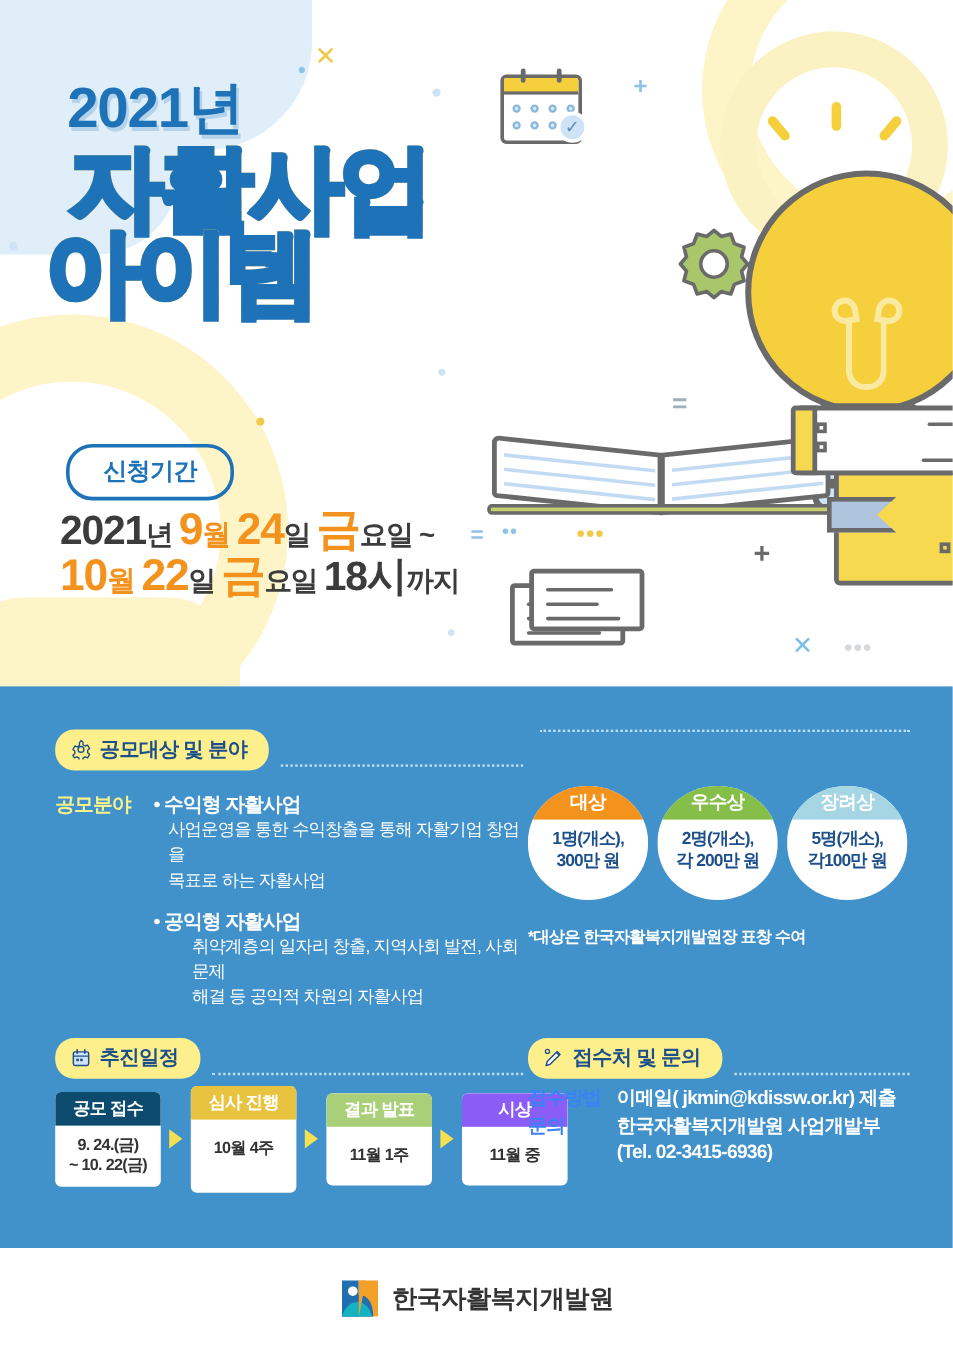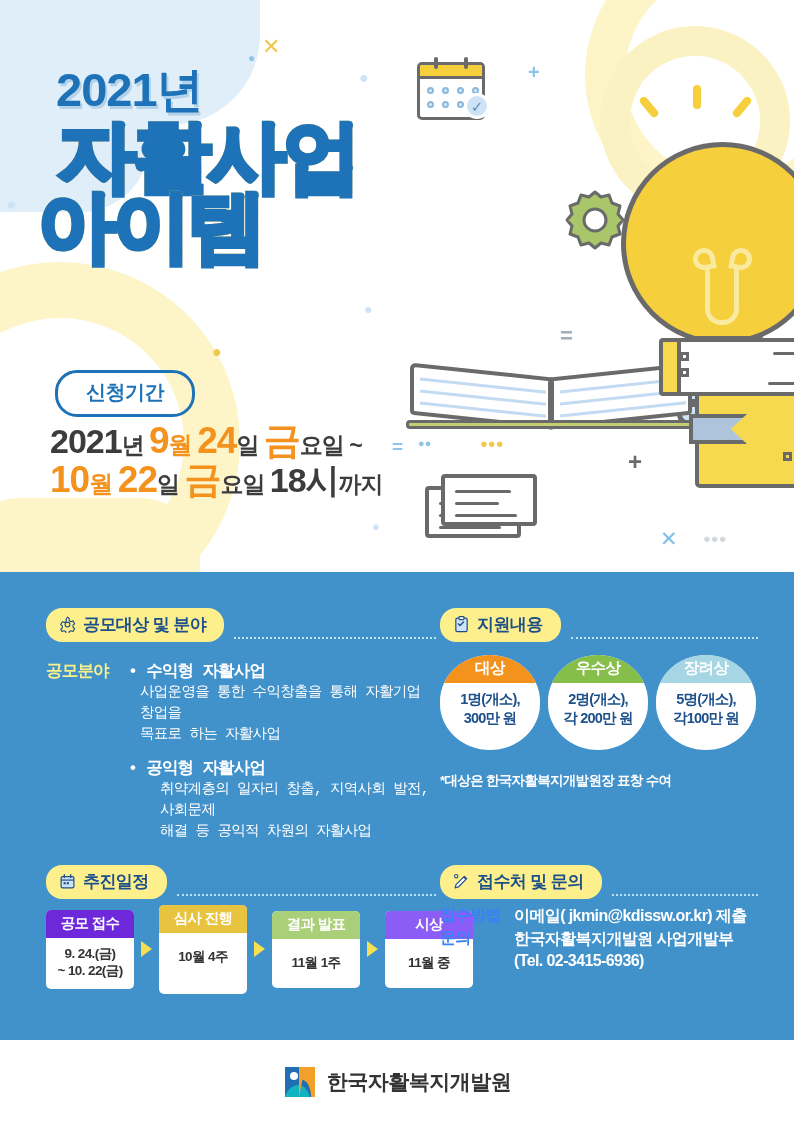--- a/index.html
+++ b/index.html
@@ -330,40 +330,32 @@
       <circle cx="12" cy="12" r="3.4" fill="none" stroke="#1d4f8a" stroke-width="1.6"></circle>
     </svg>
     <span>공모대상 및 분야</span>
   </span>
   <span class="dots-line"></span>
 </div>
 
 <div class="lblock">
   <div class="row" style="margin-top:5px;">
     <span class="rlabel">공모분야</span>
-    <span style="display:block;font-family:Liberation Mono, monospace;">
+    <span style="display:block;">
       <span class="bullet">• 수익형 자활사업</span>
       <div class="subtext" style="white-space:pre-line;">사업운영을 통한 수익창출을 통해 자활기업 창업을
 목표로 하는 자활사업</div>
       <span class="bullet" style="display:inline-block;margin-top:12px;">• 공익형 자활사업</span>
       <div class="subtext" style="white-space:pre-line;margin-left:32px;">취약계층의 일자리 창출, 지역사회 발전, 사회문제
 해결 등 공익적 차원의 자활사업</div>
     </span>
   </div>
 </div>
 
 <div class="sec-head" style="left:440px;top:608px;width:318px;">
-  <span class="pill">
-    <svg class="pill-ico" viewBox="0 0 24 24">
-      <rect x="4" y="3" width="16" height="19" rx="2" fill="#cfe3f7" stroke="#1d4f8a" stroke-width="1.7"></rect>
-      <rect x="8.5" y="1" width="7" height="4" rx="1.2" fill="#fff" stroke="#1d4f8a" stroke-width="1.7"></rect>
-      <path d="M7.5 11l2.4 2.4 5-5" fill="none" stroke="#1d4f8a" stroke-width="1.9" stroke-linecap="round" stroke-linejoin="round"></path>
-    </svg>
-    <span>지원내용</span>
-  </span>
   <span class="dots-line"></span>
 </div>
 
 <div class="rblock">
   <div class="awards">
     <div class="award">
       <div class="award-hd" style="background:#F4921E;">대상</div>
       <div class="award-bd" style="white-space:pre-line;">1명(개소),
 300만 원</div>
     </div>
@@ -391,21 +383,21 @@
       <rect x="11" y="13" width="3" height="3" fill="#1d4f8a"></rect>
     </svg>
     <span>추진일정</span>
   </span>
   <span class="dots-line"></span>
 </div>
 
 <div class="sblock">
   <div class="steps">
     <div class="step">
-      <div class="step-hd" style="background:#6d28d9;">공모 접수</div>
+      <div class="step-hd" style="background:#0c4a6e;">공모 접수</div>
       <div class="step-bd" style="white-space:pre-line;">9. 24.(금)
 ~ 10. 22(금)</div>
     </div>
     <div class="arrow"></div>
     <div class="step">
       <div class="step-hd" style="background:#E8C33F;">심사 진행</div>
       <div class="step-bd" style="white-space:pre-line;padding:16px 2px 28px;">10월 4주</div>
     </div>
     <div class="arrow"></div>
     <div class="step">

